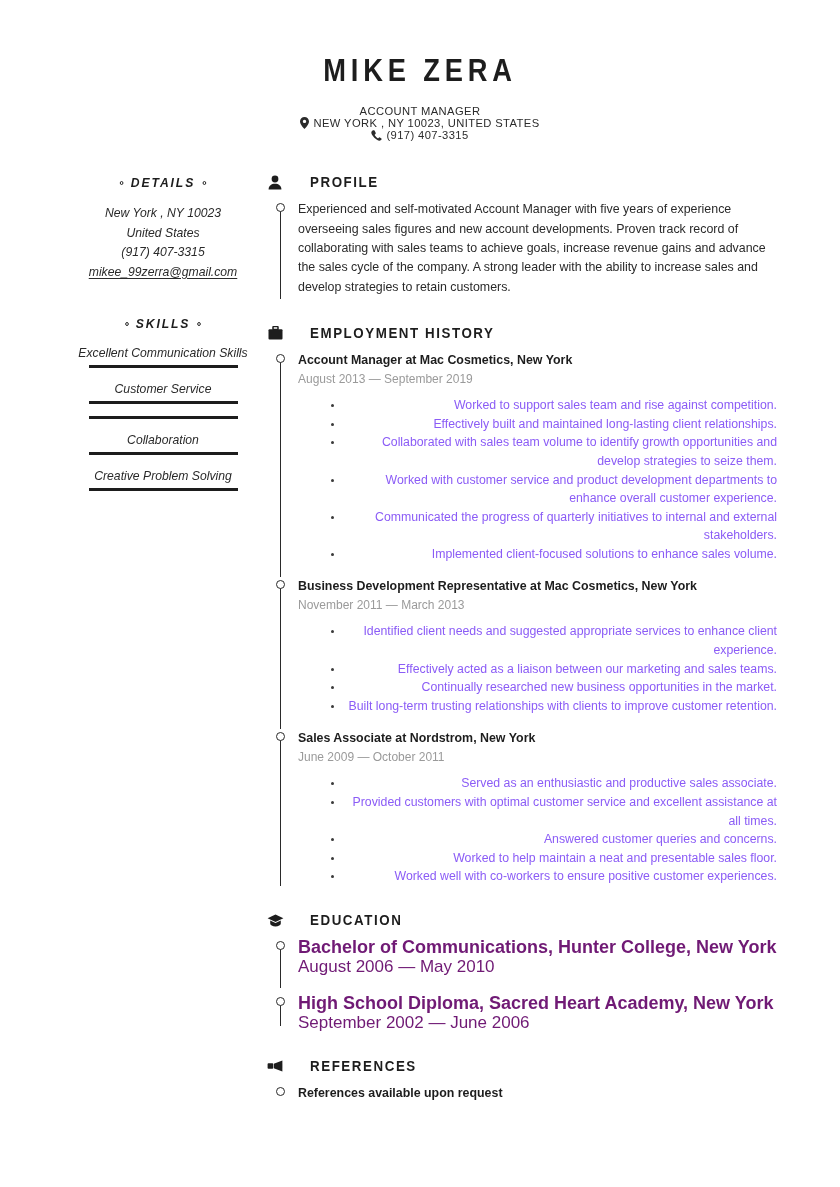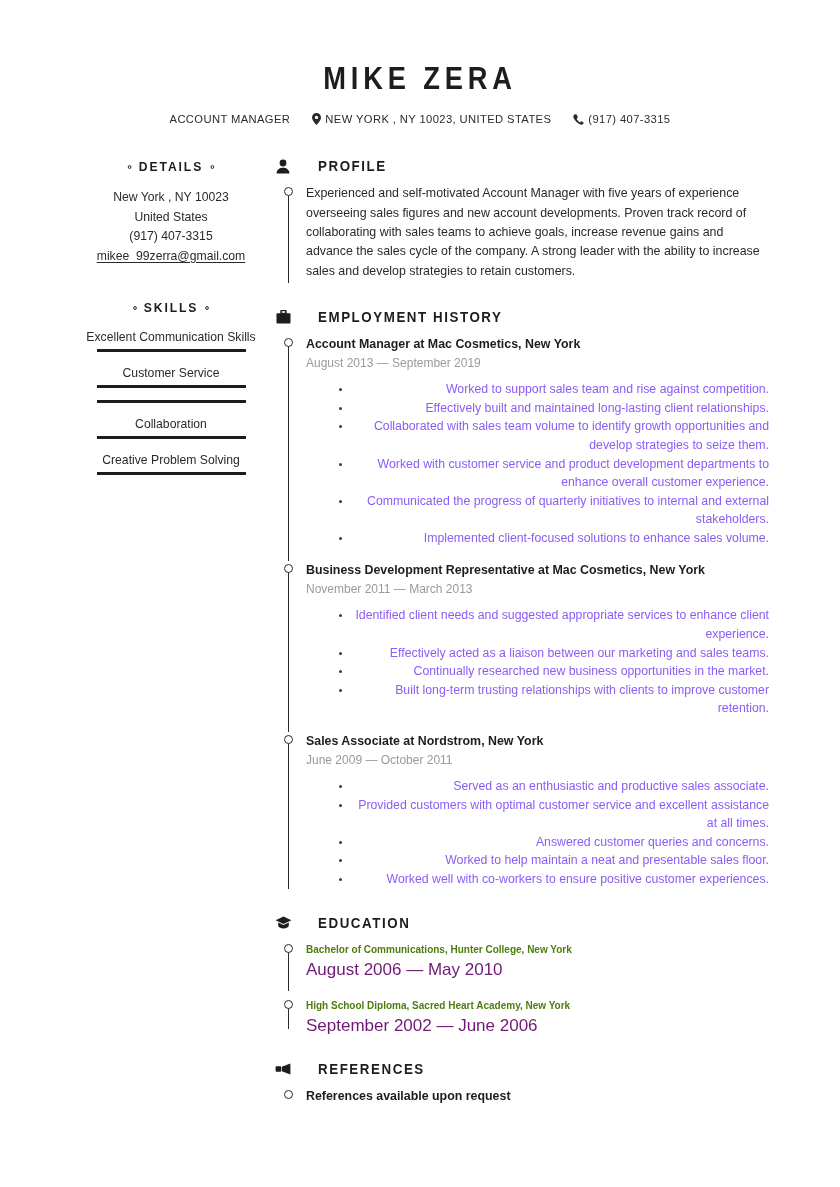--- a/index.html
+++ b/index.html
@@ -7,21 +7,21 @@
   body {
     width: 840px;
     height: 1187px;
     background: #ffffff;
     font-family: "Liberation Sans", sans-serif;
     color: #2a2a2a;
     position: relative;
     overflow: hidden;
   }
 
-  .page { width: 840px; height: 1187px; position: relative; padding: 16px; }
+  .page { width: 840px; height: 1187px; position: relative; padding: 8px; }
 
   
   .header { padding-top: 46px; text-align: center; }
 
   .full-name {
     font-family: "Liberation Sans Narrow", "Liberation Sans", sans-serif;
     font-size: 31px;
     font-weight: 700;
     letter-spacing: 5.5px;
     color: #1d1d1d;
@@ -33,20 +33,21 @@
   .header-contact {
     margin-top: 17px;
     font-size: 11.2px;
     letter-spacing: 0.4px;
     color: #2b2b2b;
     display: flex;
     justify-content: center;
     align-items: center;
     gap: 0;
     font-weight: 400;
+    flex-direction: column;
   }
   .hc-item {
     display: inline-flex;
     align-items: center;
     gap: 4px;
     text-transform: uppercase;
     white-space: nowrap;
   }
   .hc-gap { display: inline-block; width: 22px; }
   .hc-icon { display: inline-flex; align-items: center; }
@@ -54,21 +55,21 @@
 
   
   .body-wrap {
     display: flex;
     padding: 0 55px 0 55px;
     margin-top: 33px;
     align-items: flex-start;
   }
 
   
-  .sidebar { width: 200px; flex: 0 0 200px; padding-top: 1px; }
+  .sidebar { width: 200px; flex: 0 0 200px; padding-top: 1px; font-style: italic; }
 
   .side-heading {
     display: flex;
     align-items: center;
     justify-content: center;
     gap: 8px;
     font-family: "Liberation Sans Narrow", "Liberation Sans", sans-serif;
     font-size: 13.5px;
     font-weight: 700;
     letter-spacing: 2.1px;
@@ -231,23 +232,23 @@
     top: 8px;
     width: 3px;
     height: 3px;
     background: #3a3a3a;
     border-radius: 50%;
   }
 
   .edu-entry { padding-bottom: 18px; }
   .edu-entry:last-child { padding-bottom: 0; }
   .edu-title {
-    font-size: 10px;
+    font-size: 18px;
     font-weight: 700;
-    color: #4d7c0f;
+    color: #701a75;
     line-height: 18px;
   }
   .edu-dates {
     font-size: 17px;
     color: #701a75;
     line-height: 19px;
     margin-top: 1px;
   }
 
   .ref-item { position: relative; }

